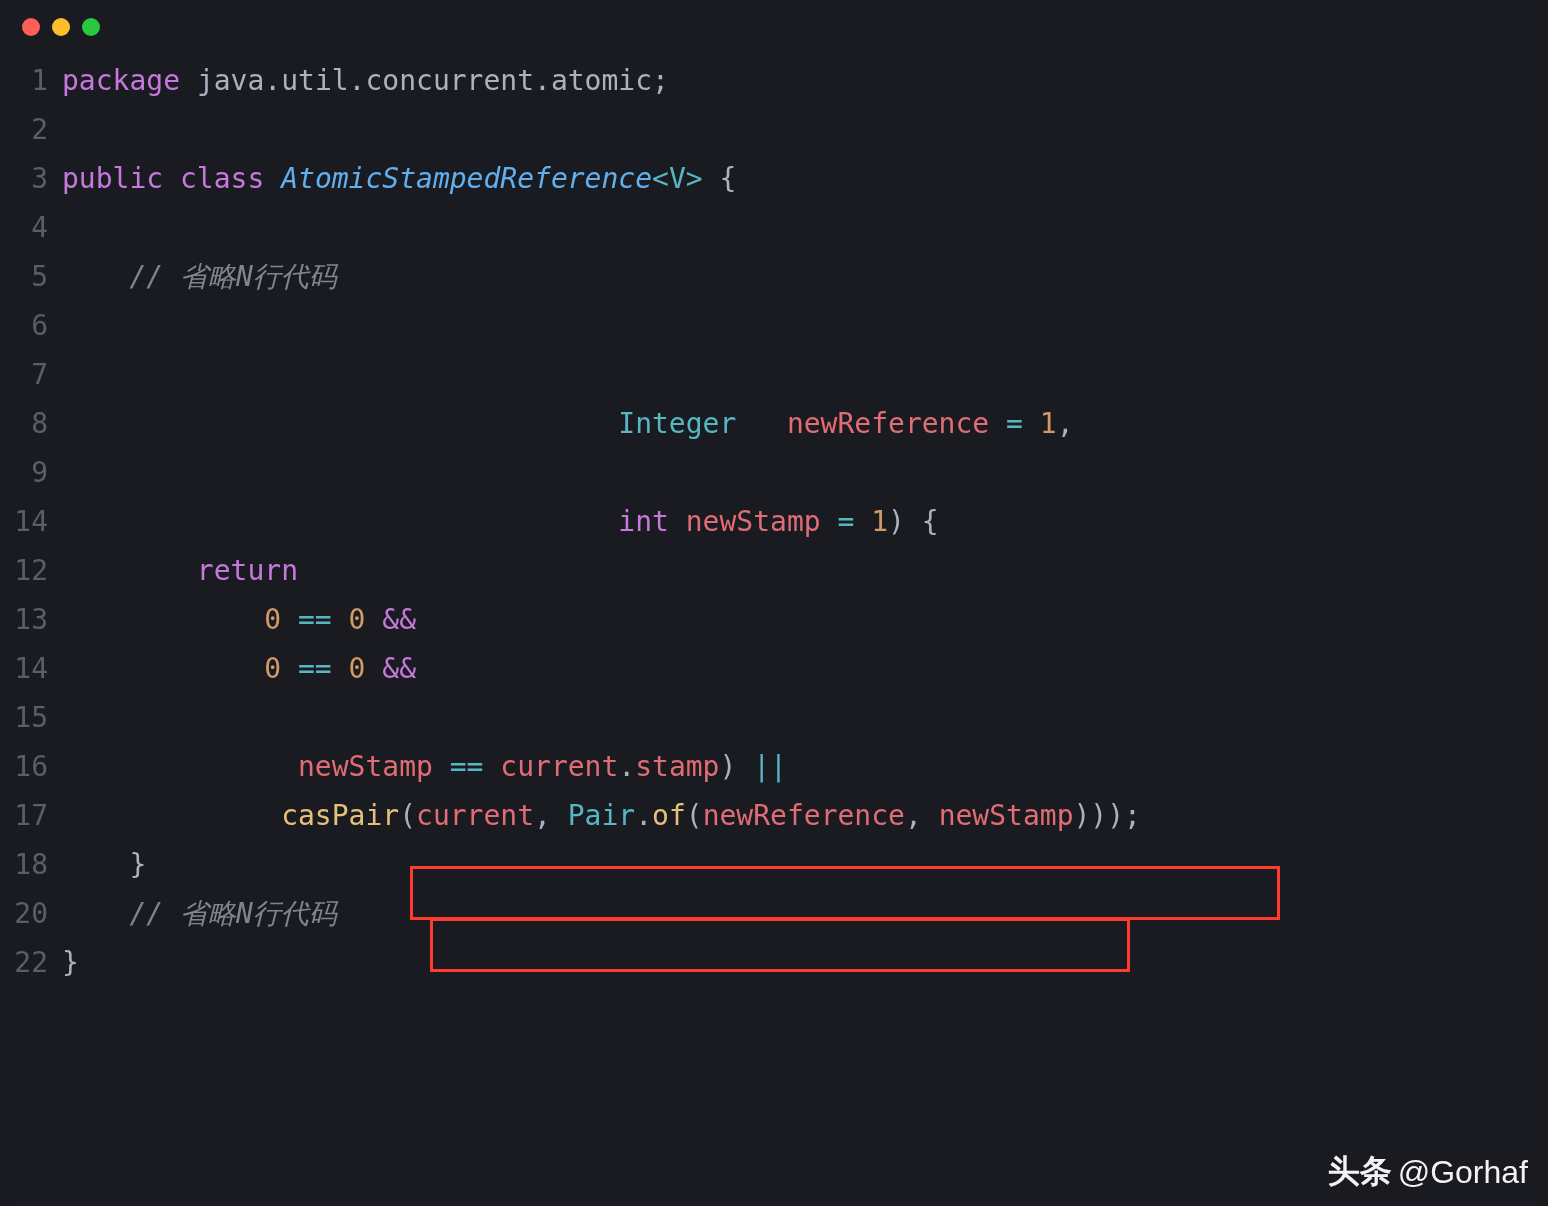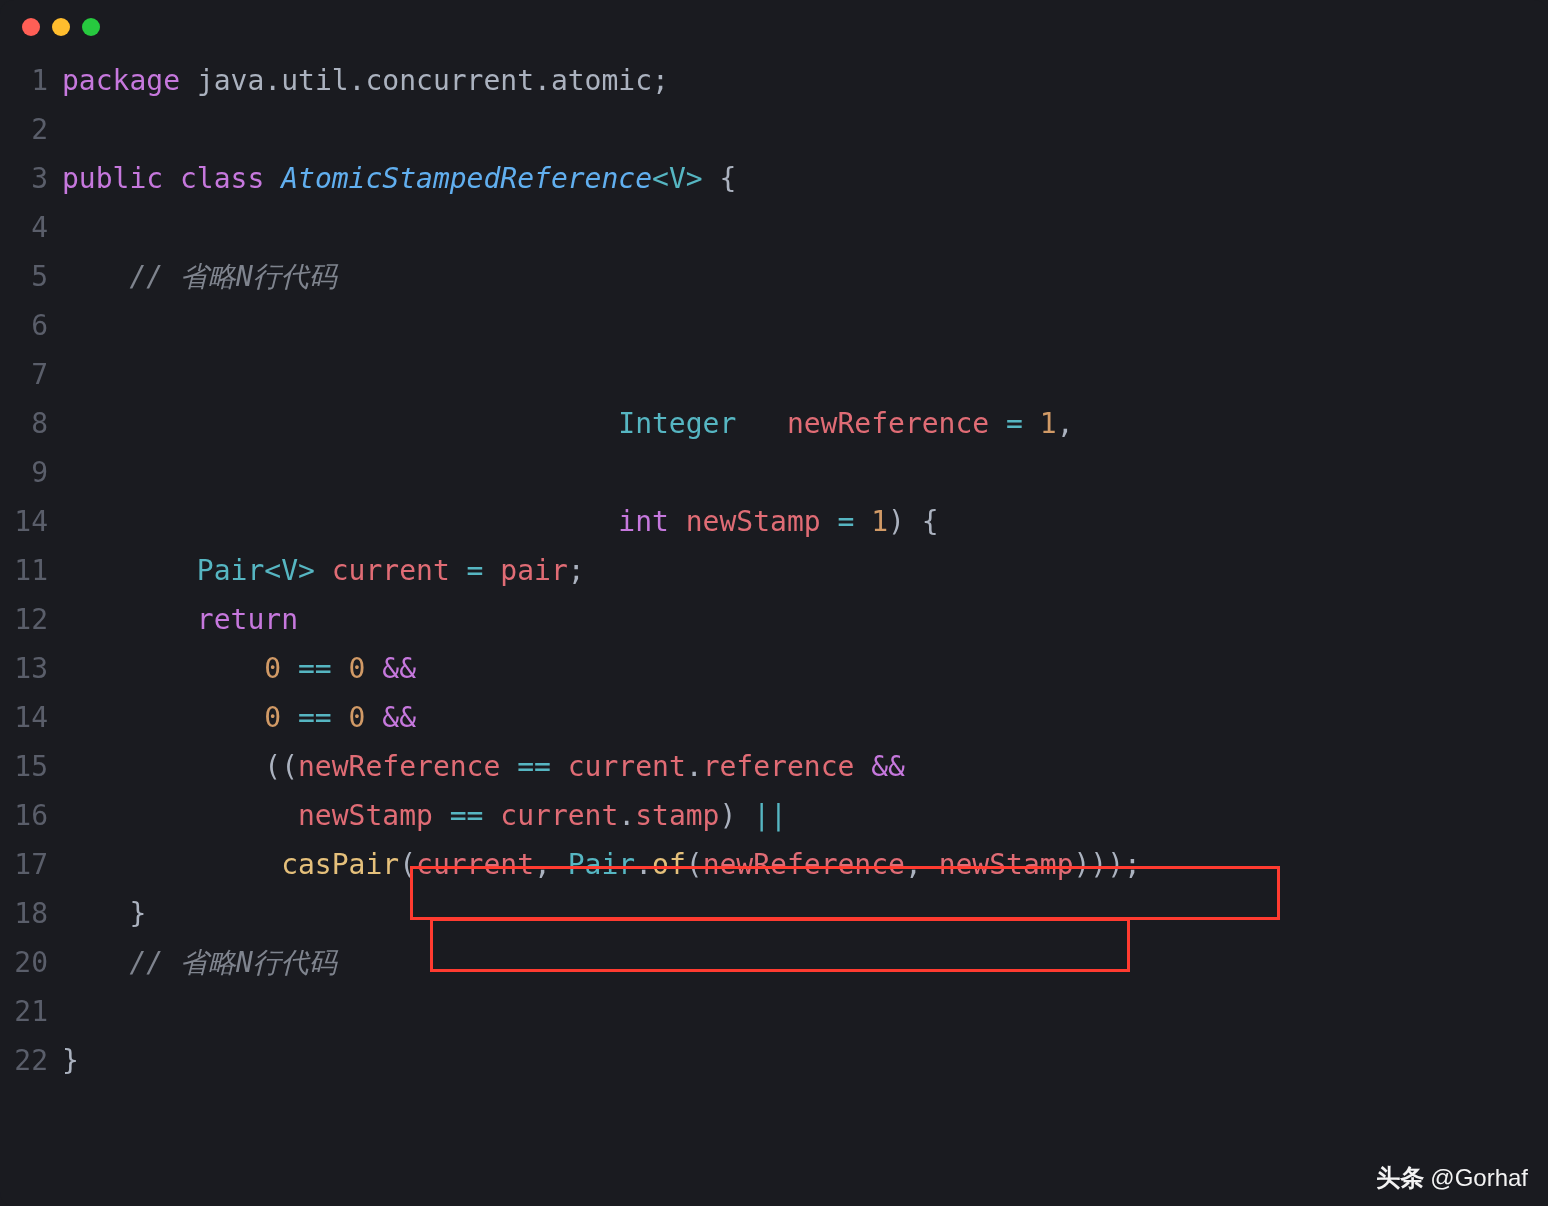--- a/index.html
+++ b/index.html
@@ -71,21 +71,21 @@
     border: 3px solid #ff3b30;
     pointer-events: none;
     background: transparent;
   }
 
   .watermark {
     position: absolute;
     right: 20px;
     bottom: 12px;
     color: #ffffff;
-    font-size: 24px;
+    font-size: 32px;
     font-family: sans-serif;
     opacity: 0.95;
     display: flex;
     align-items: center;
     gap: 6px;
   }
   .watermark .brand { font-weight: 600; }
 </style>
 </head>
 <body>
@@ -112,40 +112,38 @@
     <div class="line"><span class="ln">6</span><span class="code"></span></div>
 
     <div class="line"><span class="ln">7</span></div>
 
     <div class="line"><span class="ln">8</span><span class="code">                                 <span class="type">Integer</span>   <span class="var">newReference</span><span class="op"> = </span><span class="num">1</span><span class="punct">,</span></span></div>
 
     <div class="line"><span class="ln">9</span></div>
 
     <div class="line"><span class="ln">14</span><span class="code">                                 <span class="kw">int</span> <span class="var">newStamp</span><span class="op"> = </span><span class="num">1</span><span class="punct">)</span> <span class="punct">{</span></span></div>
 
-    <div class="line"><span class="ln">11</span><span class="code">        <span class="type">Pair</span><span class="op">&lt;</span><span class="gen">V</span><span class="op">&gt;</span> <span class="var">current</span><span class="op"> = </span><span class="var">pair</span><span class="punct">;</span></span></div>
 
     <div class="line"><span class="ln">12</span><span class="code">        <span class="kw">return</span></span></div>
 
     <div class="line"><span class="ln">13</span><span class="code">            <span class="num">0</span><span class="op"> == </span><span class="num">0</span> <span class="amp">&amp;&amp;</span></span></div>
 
     <div class="line"><span class="ln">14</span><span class="code">            <span class="num">0</span><span class="op"> == </span><span class="num">0</span> <span class="amp">&amp;&amp;</span></span></div>
 
-    <div class="line"><span class="ln">15</span><span class="code">            <span class="punct">(</span><span class="punct">(</span><span class="var">newReference</span><span class="op"> == </span><span class="var">current</span><span class="punct">.</span><span class="prop">reference</span> <span class="amp">&amp;&amp;</span></span></div>
+    <div class="line"><span class="ln">15</span></div>
 
     <div class="line"><span class="ln">16</span><span class="code">              <span class="var">newStamp</span><span class="op"> == </span><span class="var">current</span><span class="punct">.</span><span class="prop">stamp</span><span class="punct">)</span> <span class="op">||</span></span></div>
 
     <div class="line"><span class="ln">17</span><span class="code">             <span class="fn">casPair</span><span class="punct">(</span><span class="var">current</span><span class="punct">, </span><span class="type">Pair</span><span class="punct">.</span><span class="fn">of</span><span class="punct">(</span><span class="var">newReference</span><span class="punct">, </span><span class="var">newStamp</span><span class="punct">)))</span><span class="punct">;</span></span></div>
 
     <div class="line"><span class="ln">18</span><span class="code">    <span class="punct">}</span></span></div>
 
 
     <div class="line"><span class="ln">20</span><span class="code">    <span class="cmt">// 省略N行代码</span></span></div>
 
-    <div class="line"><span class="ln">21</span><span class="code"></span></div>
 
     <div class="line"><span class="ln">22</span><span class="code"><span class="punct">}</span></span></div>
 
   </div>
 
   <div class="hlbox" style="top:866px;left:410px;width:870px;height:54px;"></div>
   <div class="hlbox" style="top:918px;left:430px;width:700px;height:54px;"></div>
 
   <div class="watermark">
     <span class="brand">头条</span>

